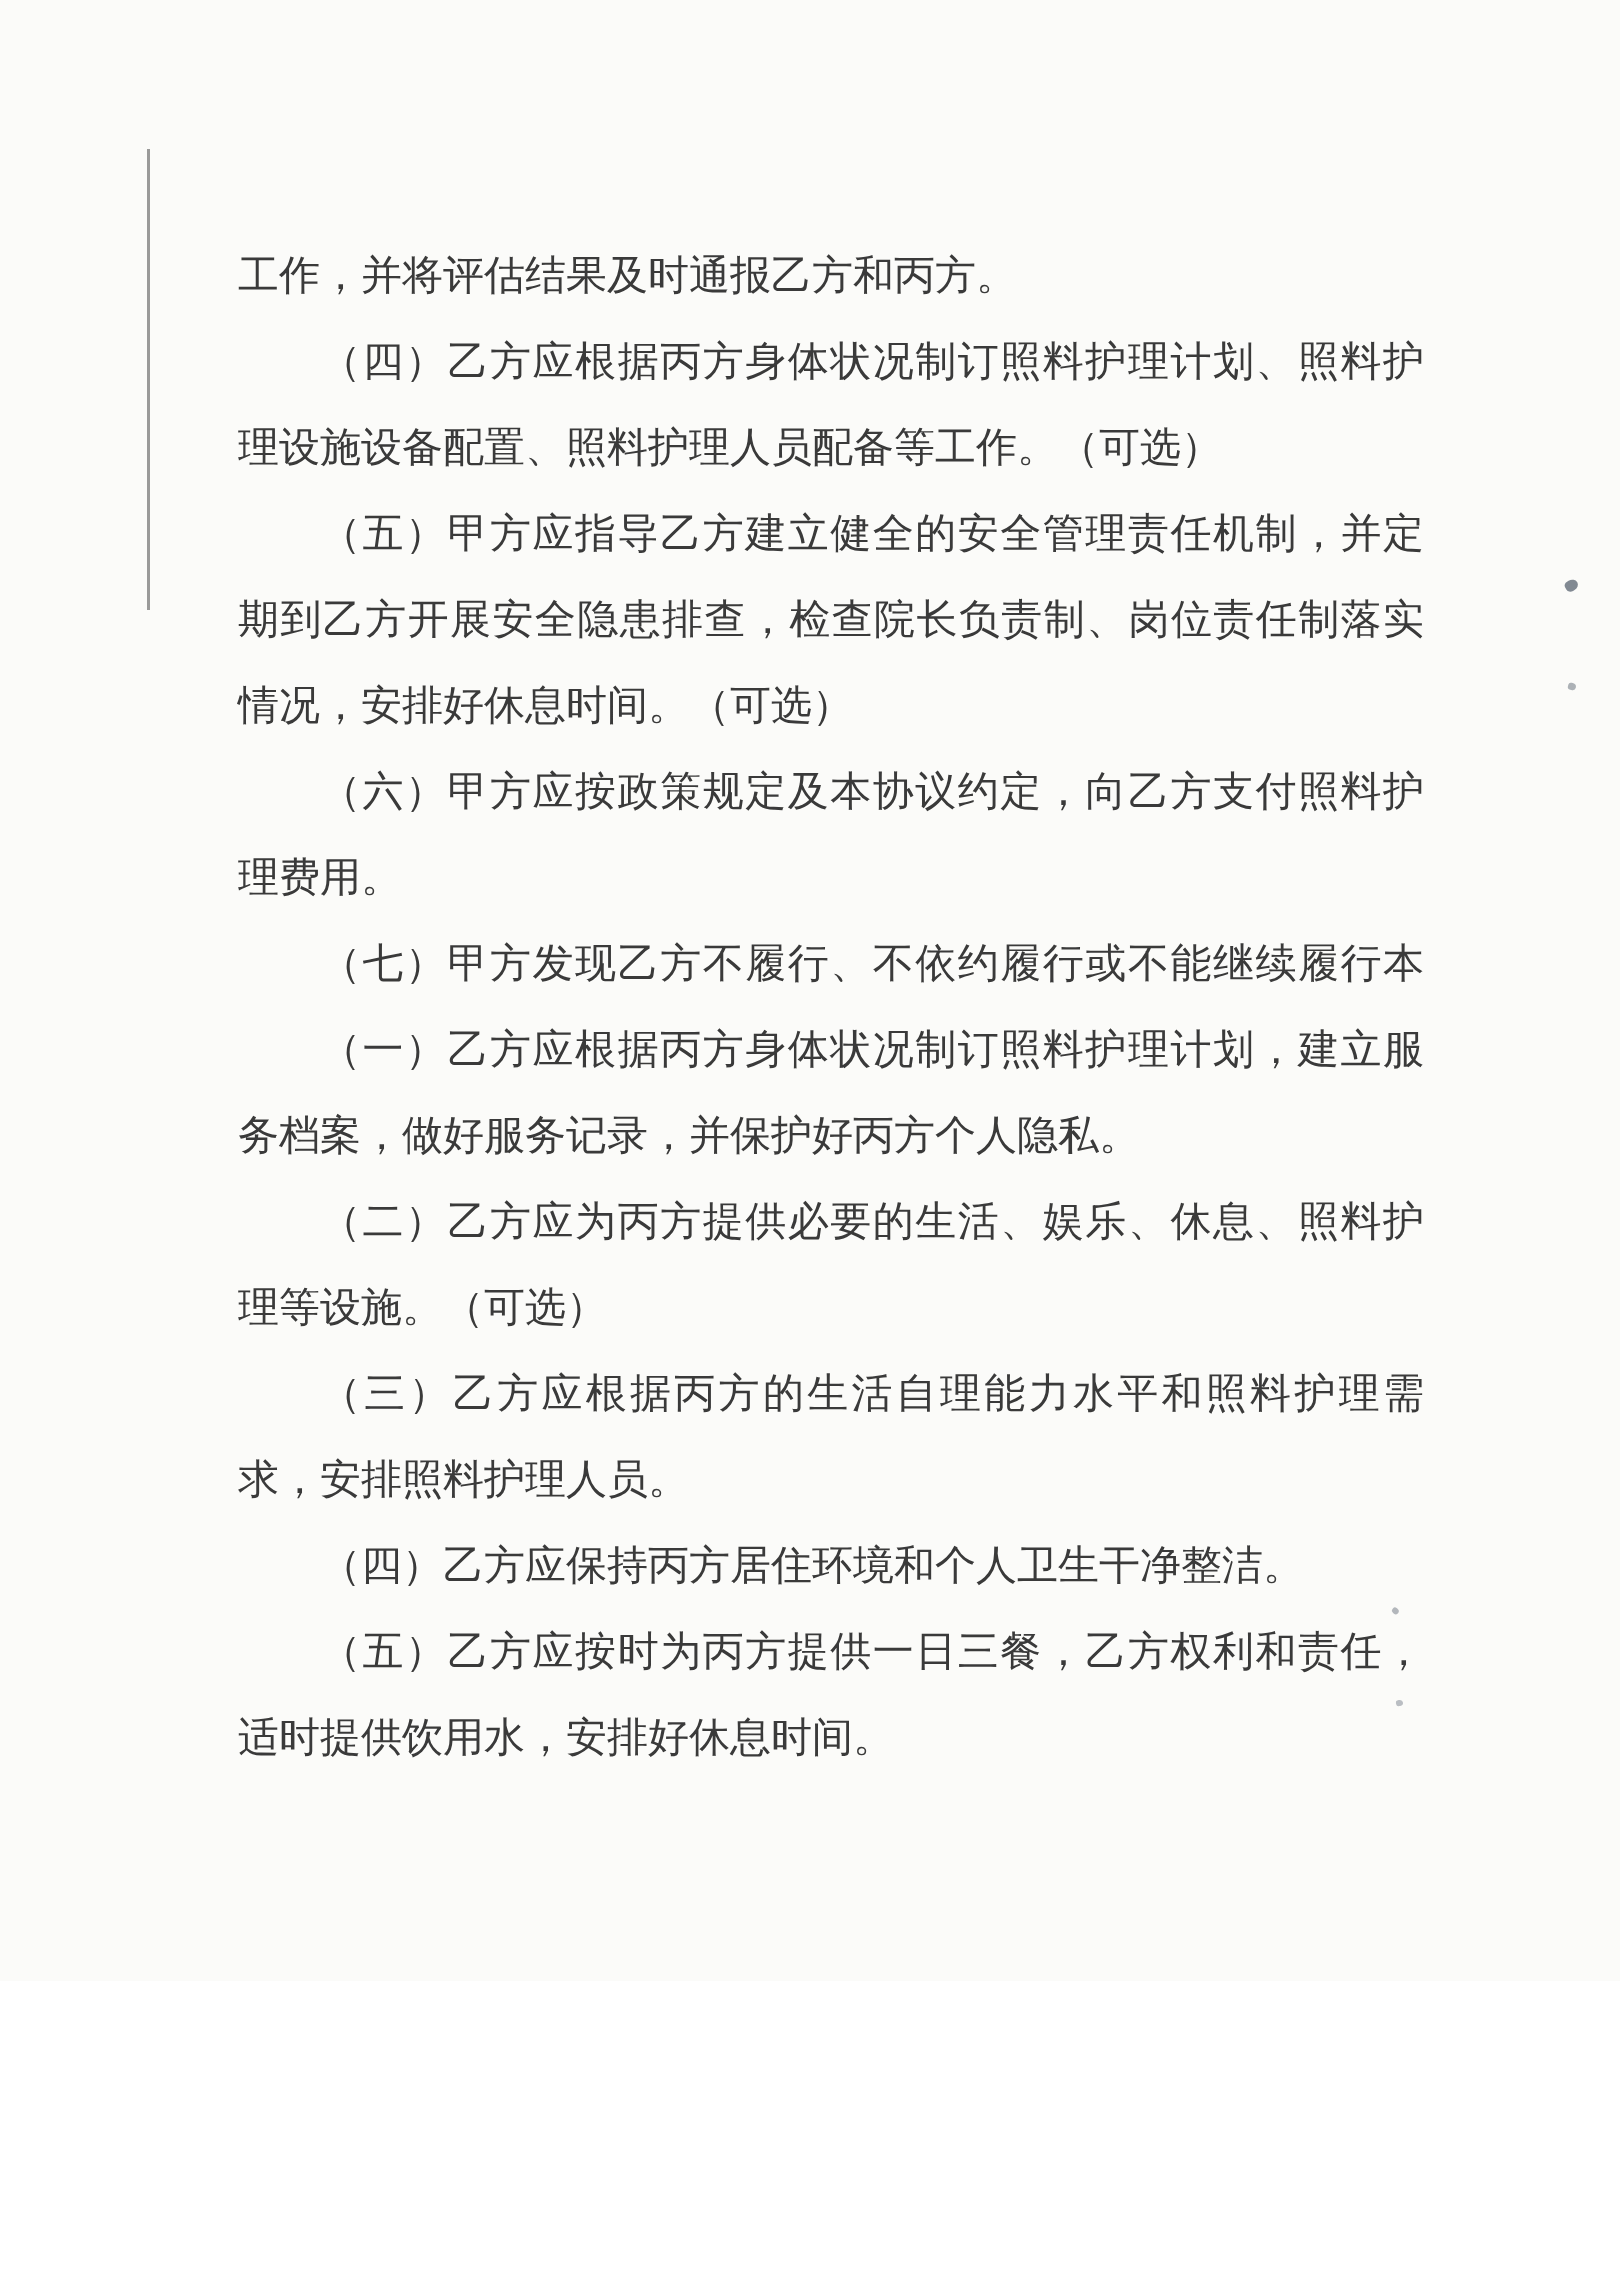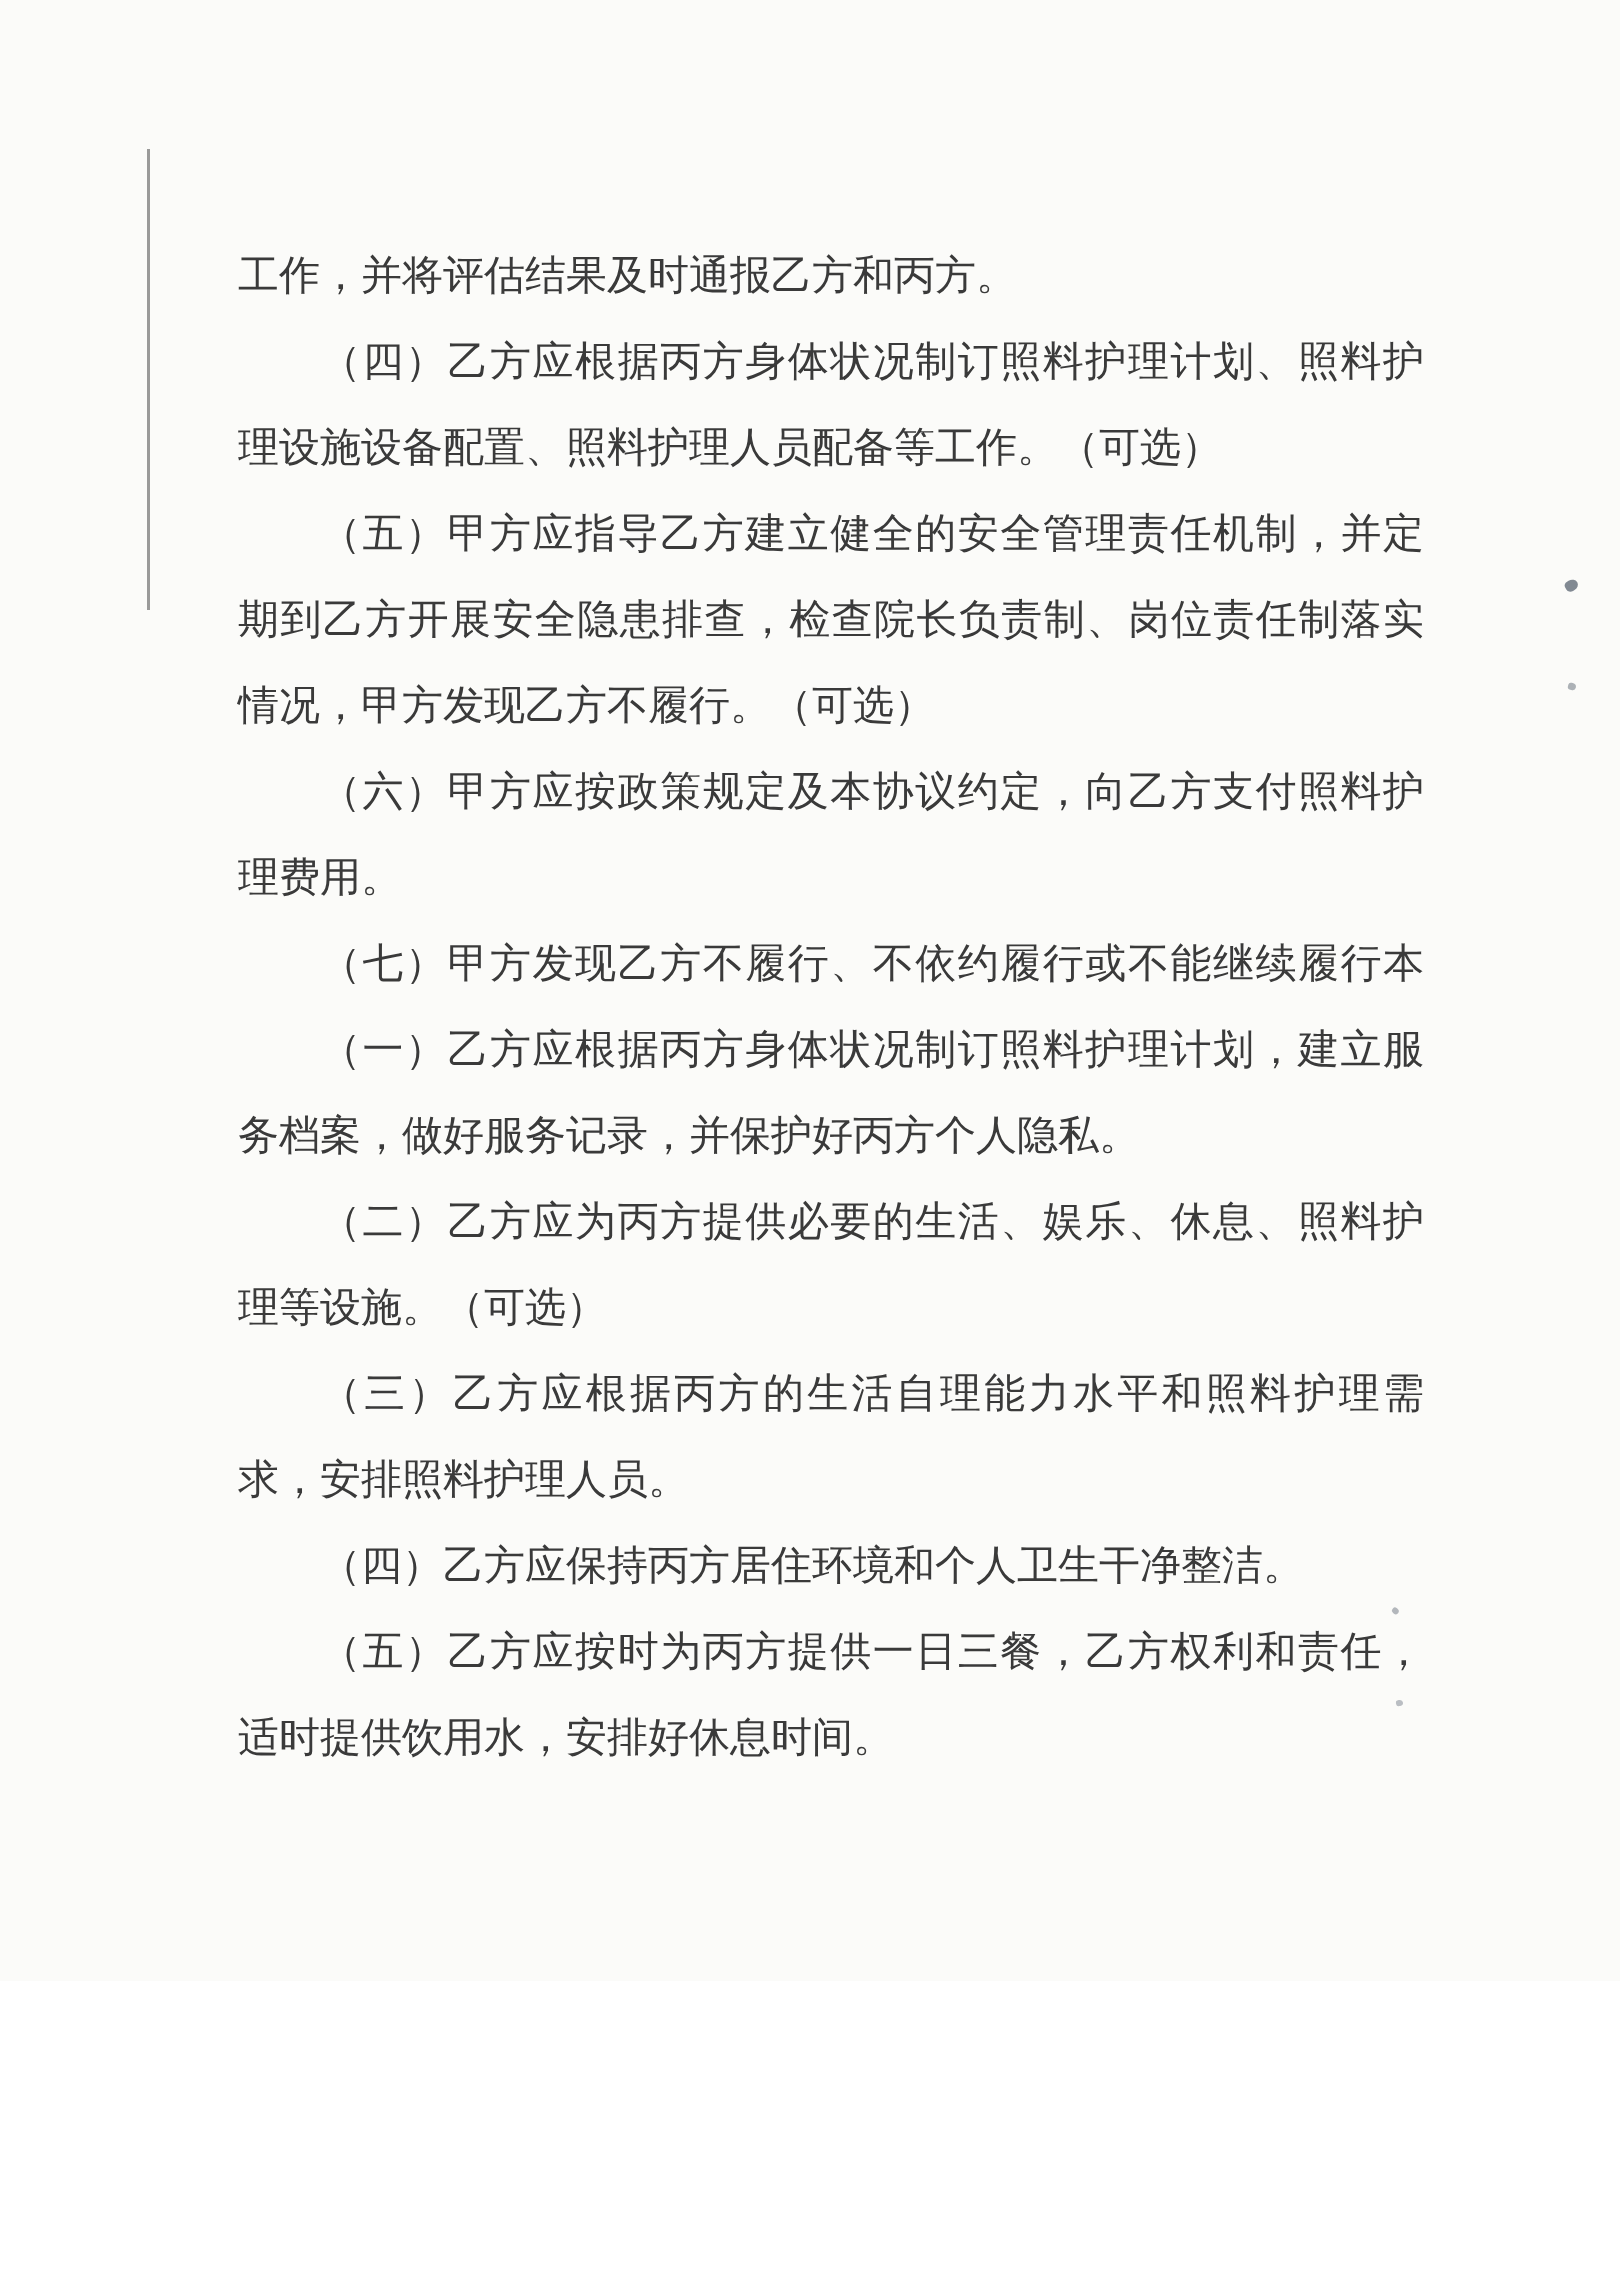--- a/index.html
+++ b/index.html
@@ -75,21 +75,21 @@
 </head>
 <body>
 
 <div class="page">
   <div class="doc-body">
       <div class="line">工作，并将评估结果及时通报乙方和丙方。</div>
       <div class="line indent fill">（四）乙方应根据丙方身体状况制订照料护理计划、照料护</div>
       <div class="line">理设施设备配置、照料护理人员配备等工作。（可选）</div>
       <div class="line indent fill">（五）甲方应指导乙方建立健全的安全管理责任机制，并定</div>
       <div class="line fill">期到乙方开展安全隐患排查，检查院长负责制、岗位责任制落实</div>
-      <div class="line">情况，甲方发现乙方不履行。（可选）</div>
+      <div class="line">情况，安排好休息时间。（可选）</div>
       <div class="line indent fill">（六）甲方应按政策规定及本协议约定，向乙方支付照料护</div>
       <div class="line">理费用。</div>
       <div class="line indent fill">（七）甲方发现乙方不履行、不依约履行或不能继续履行本</div>
       <div class="line indent fill">（一）乙方应根据丙方身体状况制订照料护理计划，建立服</div>
       <div class="line">务档案，做好服务记录，并保护好丙方个人隐私。</div>
       <div class="line indent fill">（二）乙方应为丙方提供必要的生活、娱乐、休息、照料护</div>
       <div class="line">理等设施。（可选）</div>
       <div class="line indent fill">（三）乙方应根据丙方的生活自理能力水平和照料护理需</div>
       <div class="line">求，安排照料护理人员。</div>
       <div class="line indent">（四）乙方应保持丙方居住环境和个人卫生干净整洁。</div>

